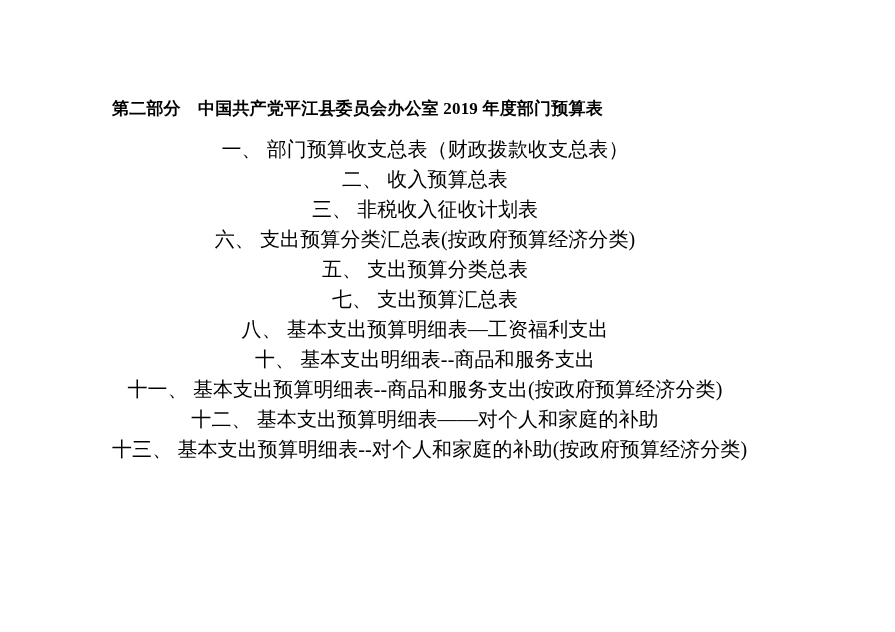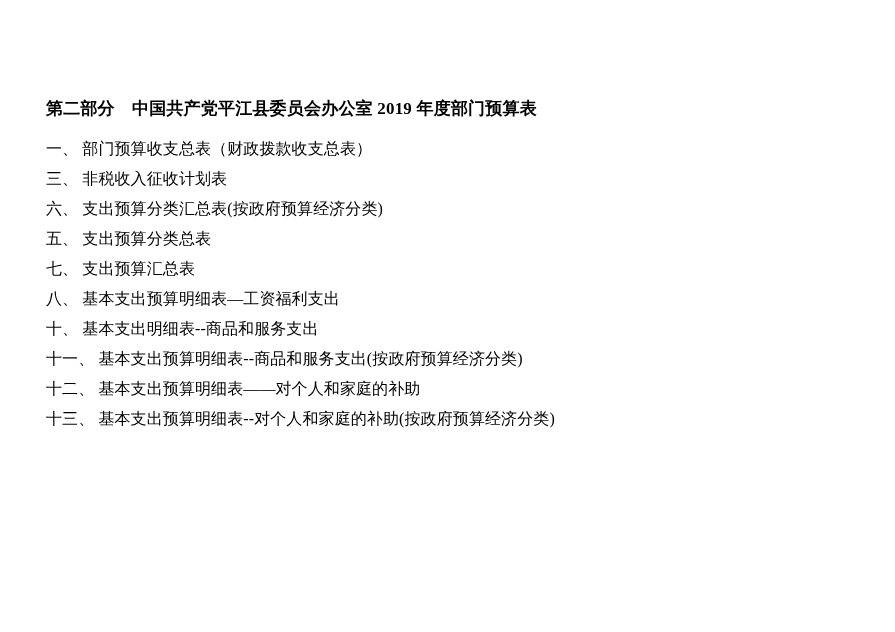--- a/index.html
+++ b/index.html
@@ -12,52 +12,54 @@
     background: #ffffff;
     font-family: "Liberation Serif", "DejaVu Serif", serif;
     color: #000000;
     overflow: hidden;
   }
   .page {
     position: relative;
     width: 816px;
     height: 632px;
     box-sizing: border-box;
-    padding: 96px 78px 0 46px;
+    padding: 96px 78px 0 112px;
     border-radius: 11px;
   }
   .doc-title {
     font-size: 17px;
     font-weight: bold;
     line-height: 1.5;
     letter-spacing: 0.2px;
     margin: 0 0 12px 0;
     white-space: pre;
   }
   .toc-list {
     list-style: none;
     margin: 0;
     padding: 0;
   }
   .toc-item {
-    font-size: 16px;
+    font-size: 20px;
     line-height: 30px;
     white-space: pre;
     letter-spacing: 0.1px;
+    text-align: center;
   }
 </style>
 </head>
 <body>
 
 <div class="page">
 
   <h1 class="doc-title">第二部分　中国共产党平江县委员会办公室 2019 年度部门预算表</h1>
 
   <ul class="toc-list">
     <li class="toc-item">一、 部门预算收支总表（财政拨款收支总表）</li>
+    <li class="toc-item">二、 收入预算总表</li>
     <li class="toc-item">三、 非税收入征收计划表</li>
     <li class="toc-item">六、 支出预算分类汇总表(按政府预算经济分类)</li>
     <li class="toc-item">五、 支出预算分类总表</li>
     <li class="toc-item">七、 支出预算汇总表</li>
     <li class="toc-item">八、 基本支出预算明细表—工资福利支出</li>
     <li class="toc-item">十、 基本支出明细表--商品和服务支出</li>
     <li class="toc-item">十一、 基本支出预算明细表--商品和服务支出(按政府预算经济分类)</li>
     <li class="toc-item">十二、 基本支出预算明细表——对个人和家庭的补助</li>
     <li class="toc-item">十三、 基本支出预算明细表--对个人和家庭的补助(按政府预算经济分类)</li>
   </ul>

